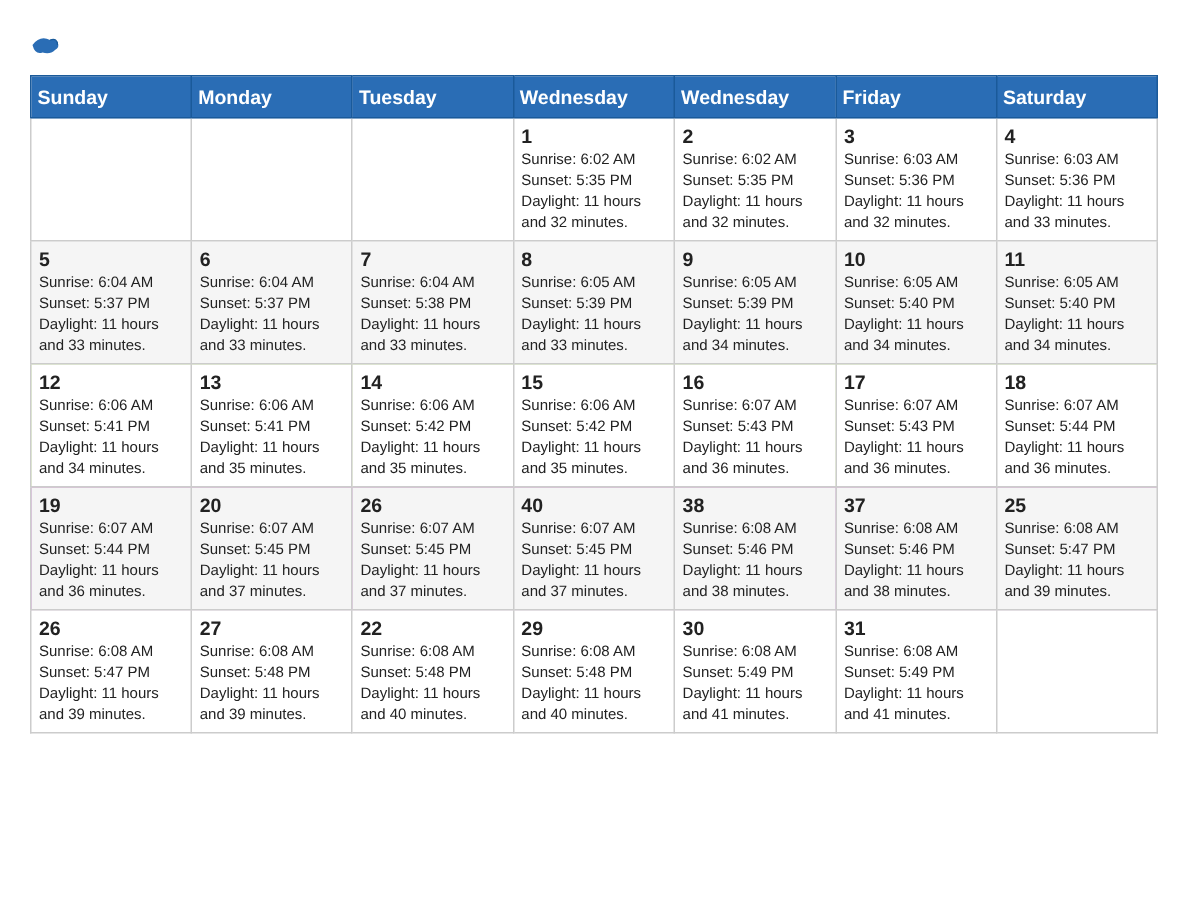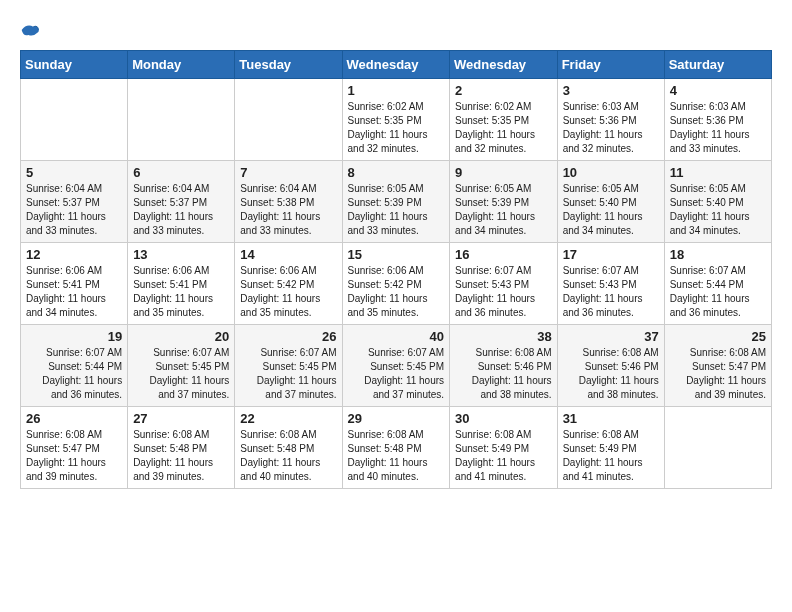--- a/index.html
+++ b/index.html
@@ -194,21 +194,21 @@
         </td>
         <td>
           <span class="day-num">17</span>
           <div class="day-info">Sunrise: 6:07 AM<br>Sunset: 5:43 PM<br>Daylight: 11 hours and 36 minutes.</div>
         </td>
         <td>
           <span class="day-num">18</span>
           <div class="day-info">Sunrise: 6:07 AM<br>Sunset: 5:44 PM<br>Daylight: 11 hours and 36 minutes.</div>
         </td>
       </tr>
-      <tr style="background: #a21caf; text-align: right;">
+      <tr style="background: #a21caf;">
         <td>
           <span class="day-num">19</span>
           <div class="day-info">Sunrise: 6:07 AM<br>Sunset: 5:44 PM<br>Daylight: 11 hours and 36 minutes.</div>
         </td>
         <td>
           <span class="day-num">20</span>
           <div class="day-info">Sunrise: 6:07 AM<br>Sunset: 5:45 PM<br>Daylight: 11 hours and 37 minutes.</div>
         </td>
         <td>
           <span class="day-num">26</span>

